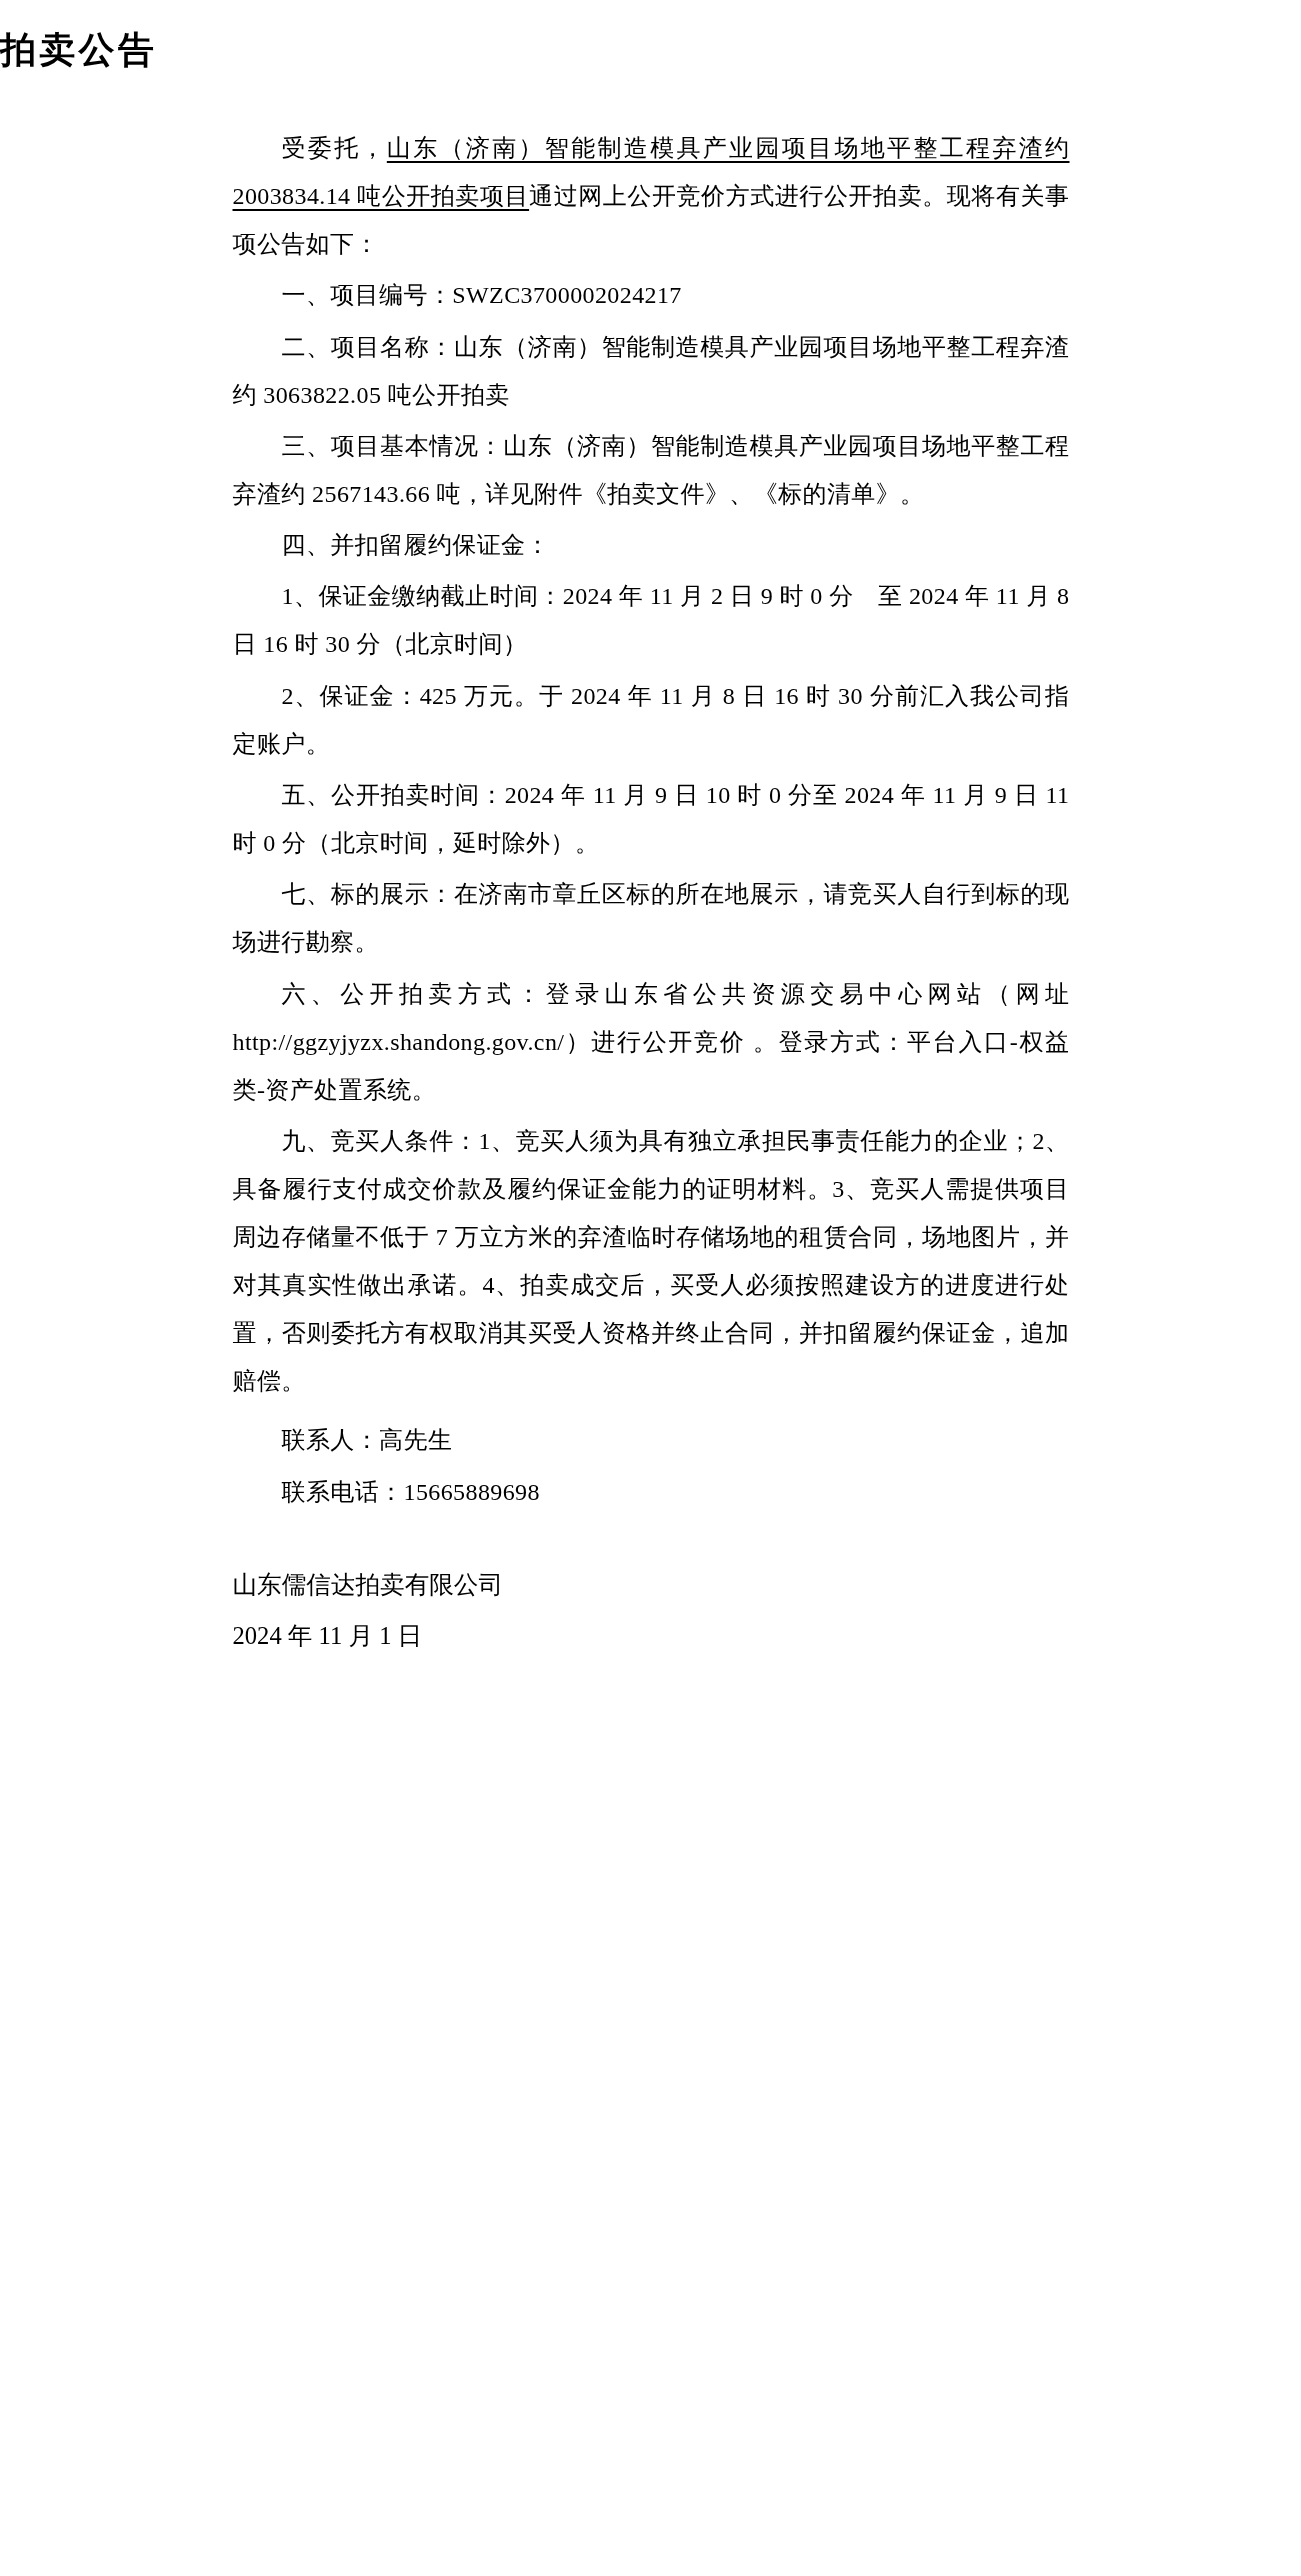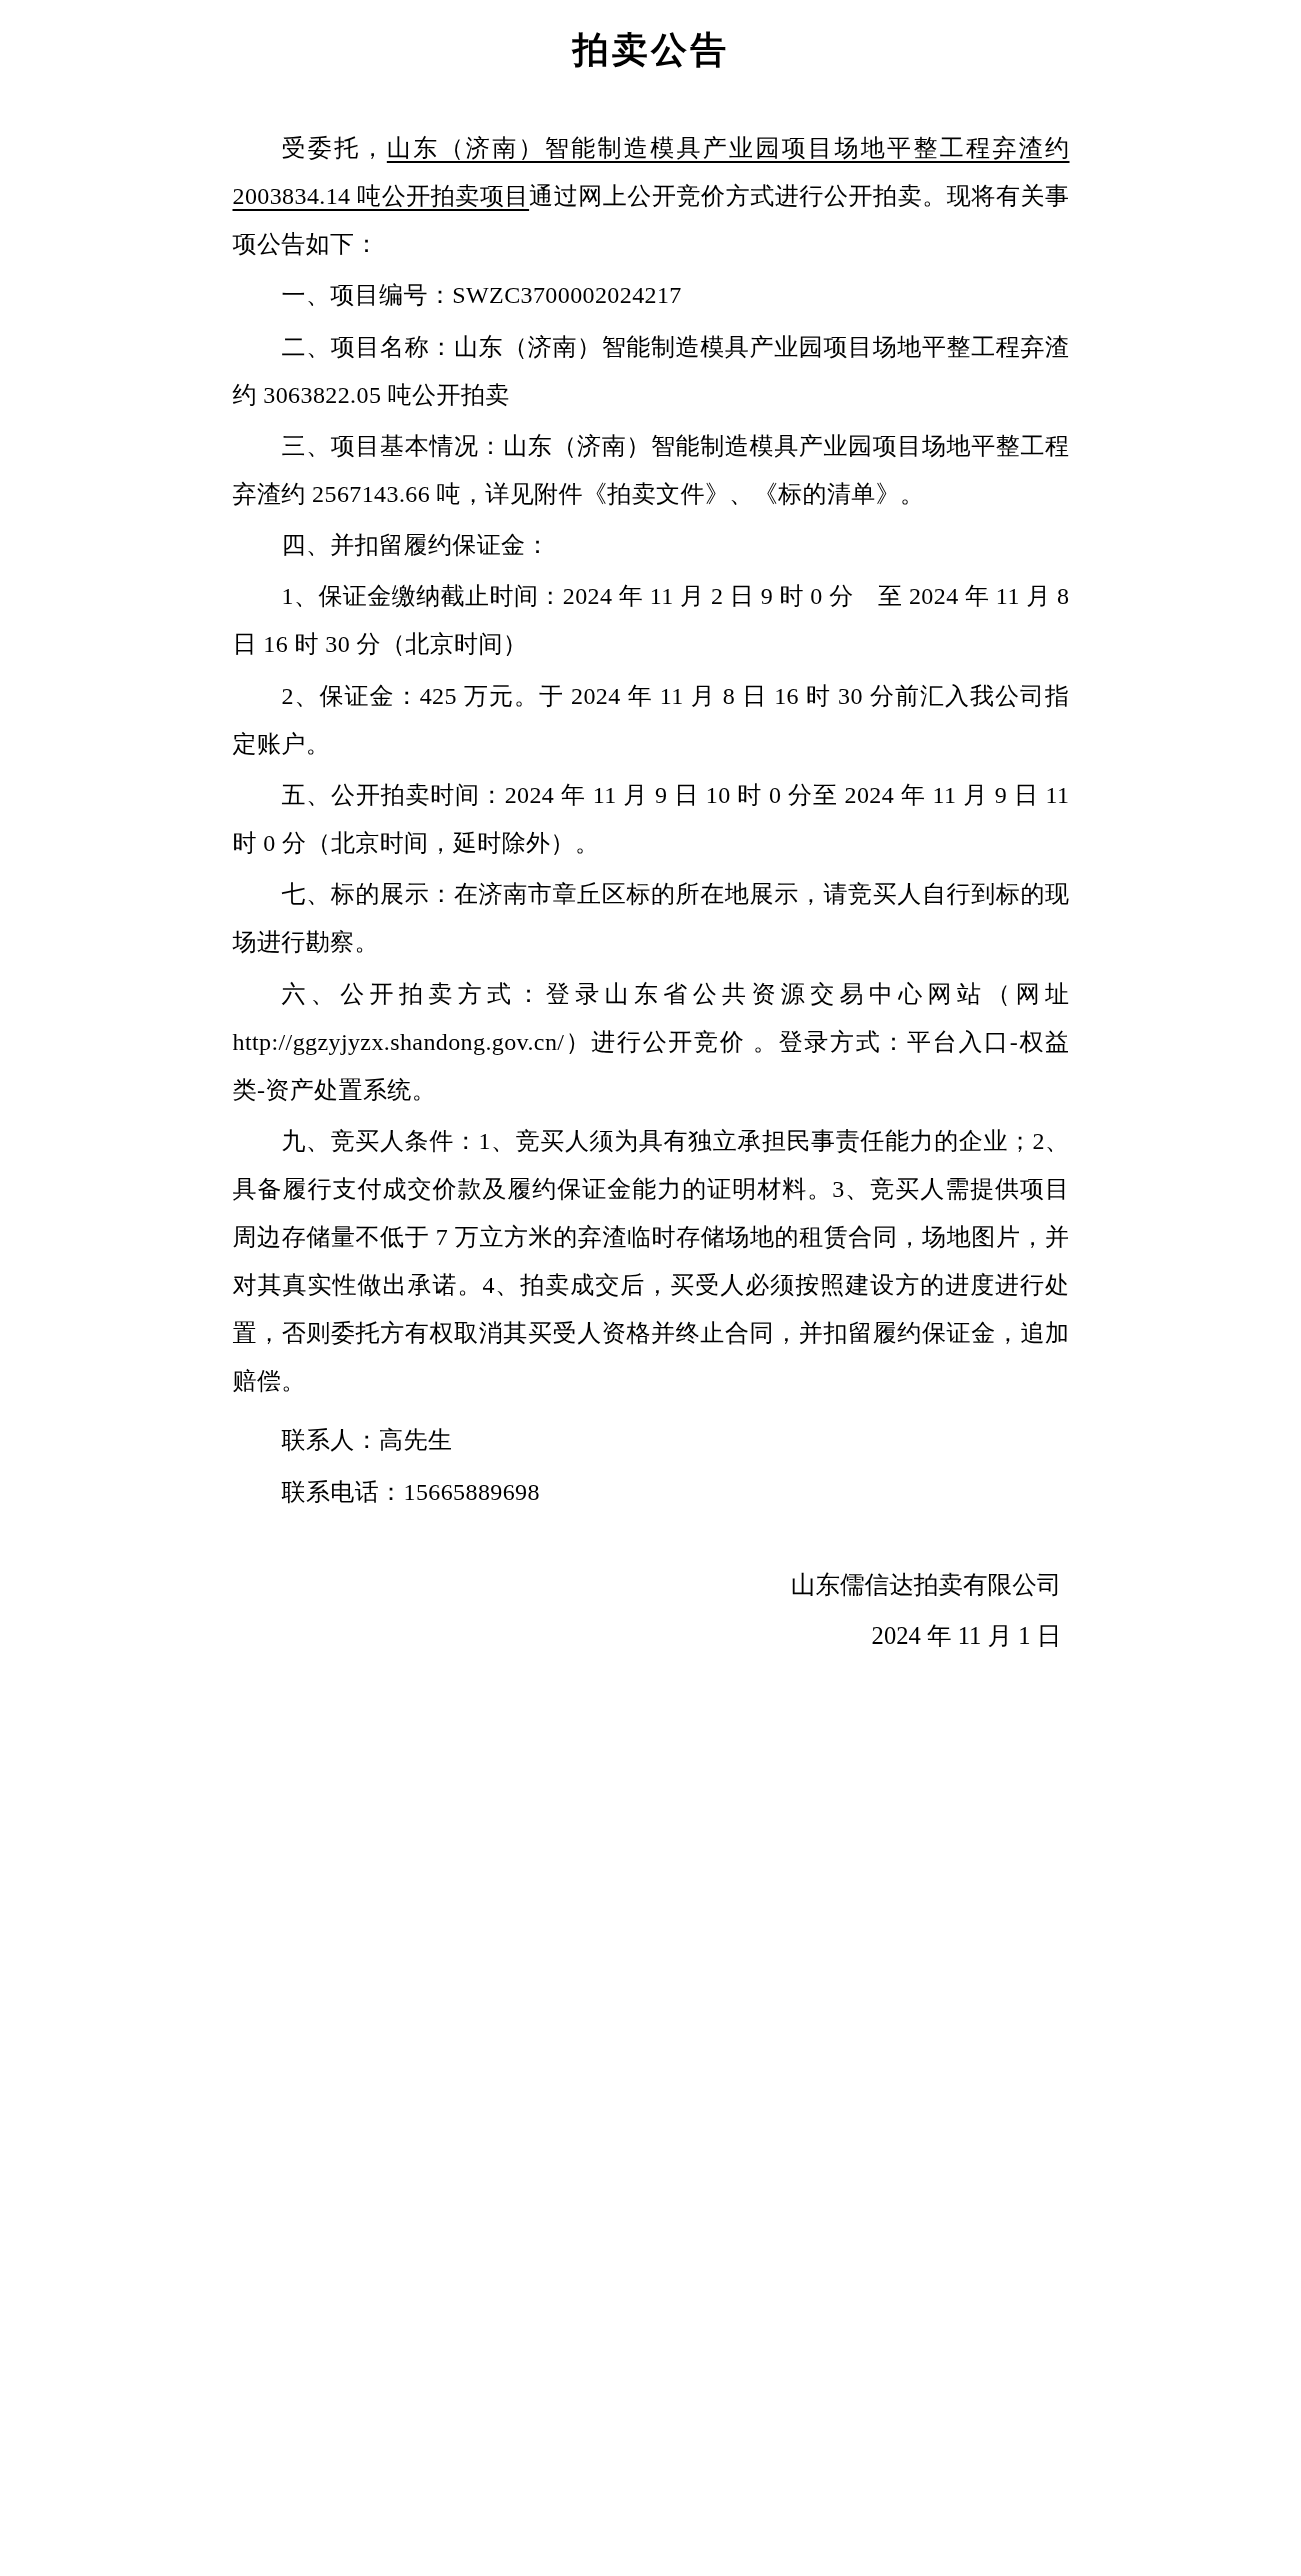--- a/index.html
+++ b/index.html
@@ -14,21 +14,21 @@
   }
   .page {
     width: 1302px;
     min-height: 2576px;
     box-sizing: border-box;
     padding: 0;
     position: relative;
     background: #ffffff;
   }
   .doc-title {
-    text-align: center;
+    text-align: left;
     font-size: 36px;
     font-weight: bold;
     letter-spacing: 3.3px;
     margin: 24.6px 0 0 0;
     padding: 0;
     line-height: 1.4;
     font-family: "Liberation Sans", "DejaVu Sans", sans-serif;
   }
   .body-wrap {
     margin: 49px auto 0 auto;
@@ -44,21 +44,21 @@
   }
   p.indent {
     text-indent: 49px;
   }
   .u {
     text-decoration: underline;
     text-underline-offset: 4.9px;
   }
   .sign {
     margin: 46px 0 0 0;
-    text-align: right;
+    text-align: left;
     padding-right: 8.2px;
   }
   .sign p {
     font-size: 24.6px;
     line-height: 1.9;
     margin: 0 0 4.9px 0;
   }
   .contact {
     margin-top: 11.5px;
   }

